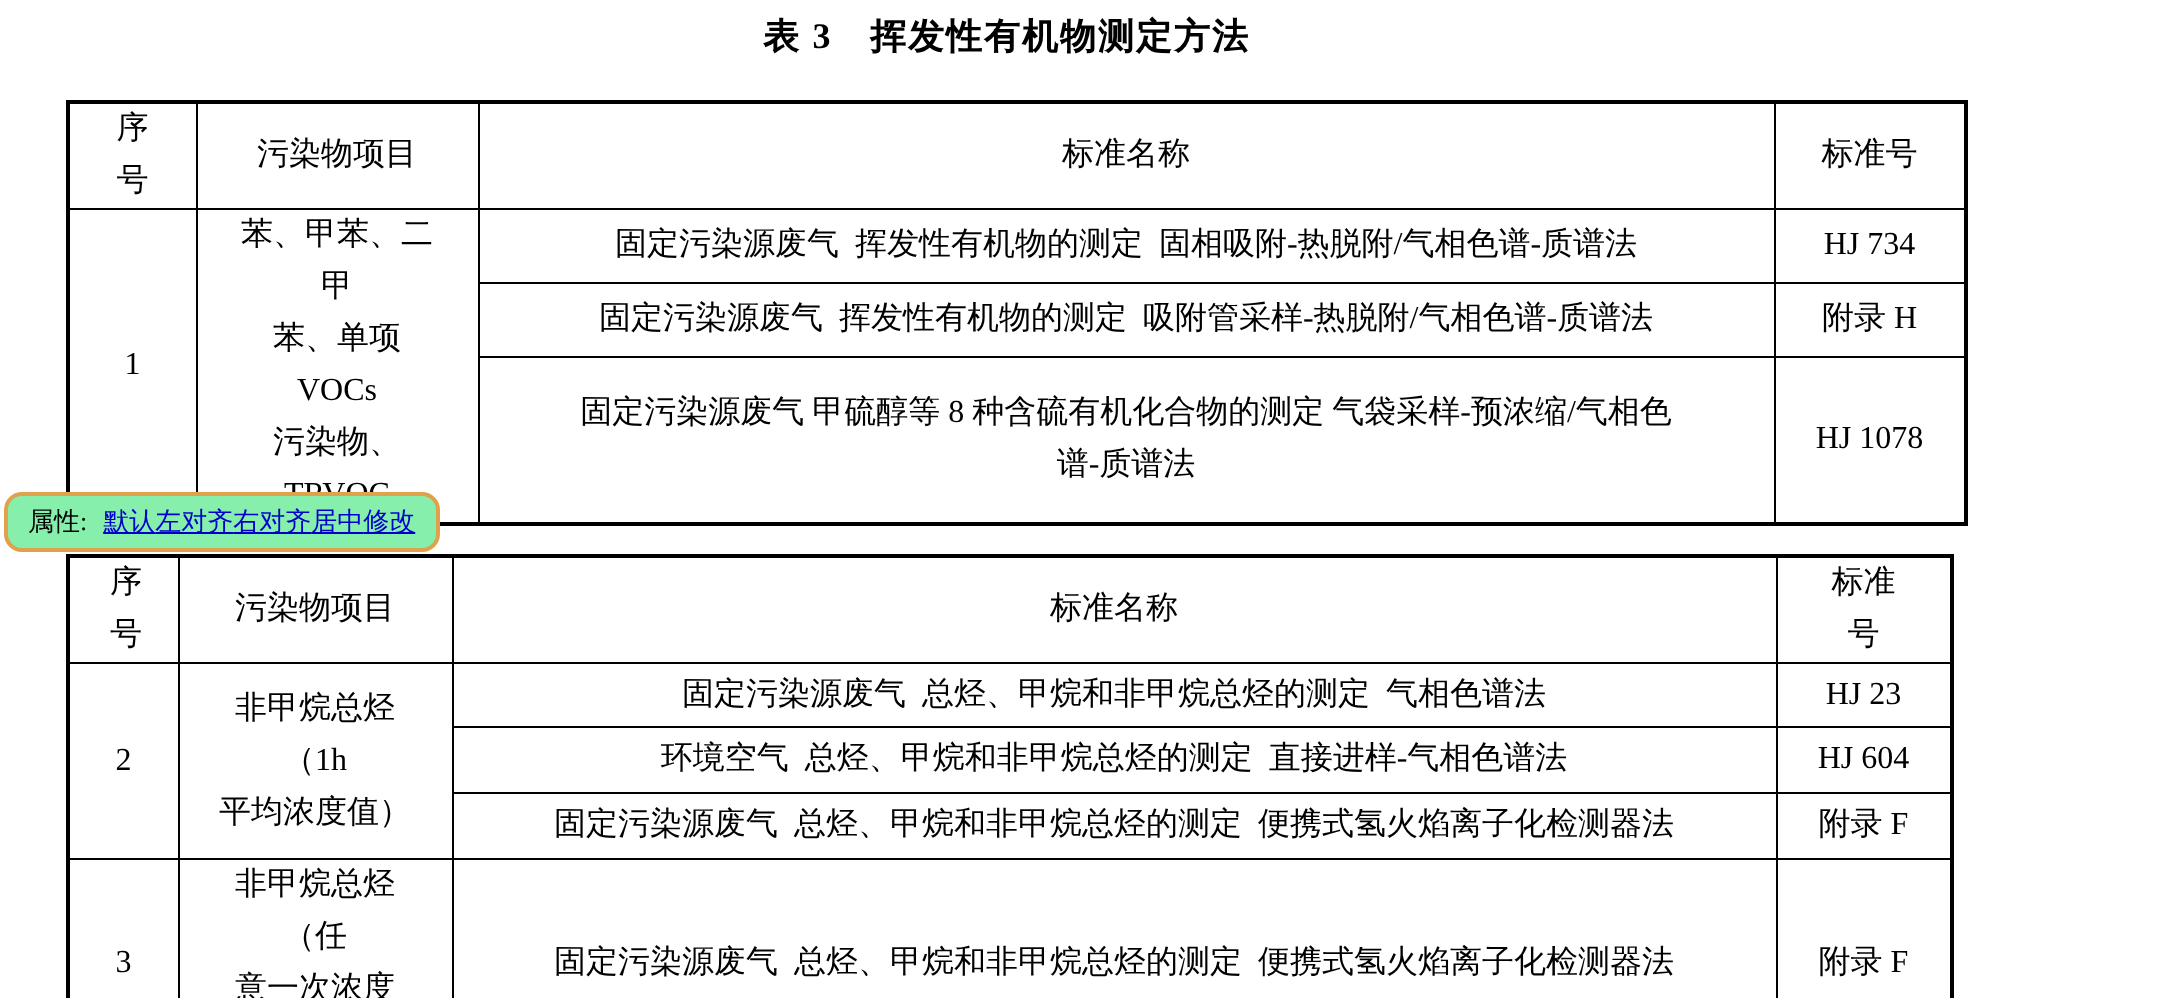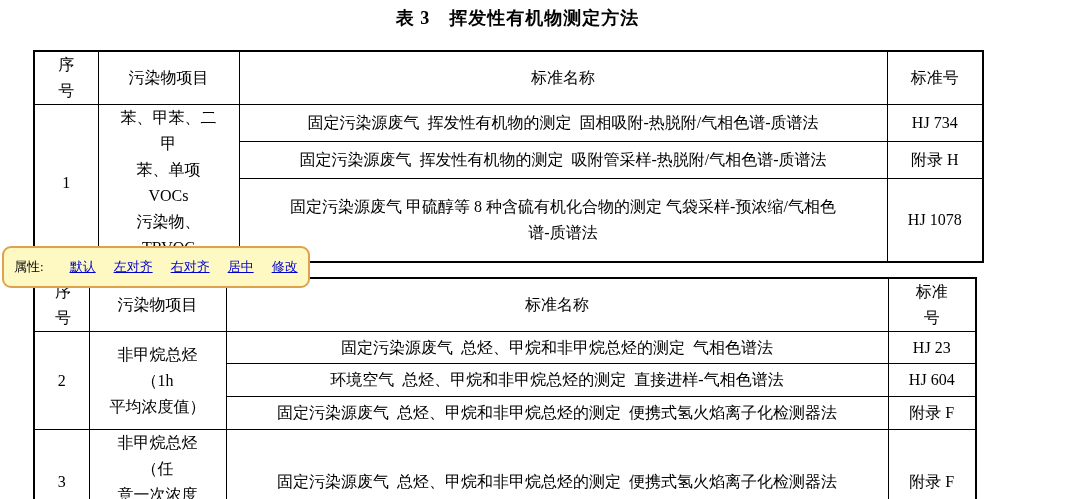--- a/index.html
+++ b/index.html
@@ -2,42 +2,42 @@
 <html><head>
 <meta charset="utf-8">
 <style>
   html,body{margin:0;padding:0;}
   body{
     width:1081px;height:499px;background:#ffffff;position:relative;
     font-family:"Liberation Serif","DejaVu Serif",serif;color:#000;
     overflow:hidden;
   }
   .doc-title{
-    position:absolute;left:43px;top:6px;width:949px;
+    position:absolute;left:29px;top:6px;width:949px;
     text-align:center;font-size:18px;font-weight:bold;
     letter-spacing:1px;
   }
   table.std-table{
     position:absolute;border-collapse:collapse;table-layout:fixed;
     border:2px solid #000;
   }
   #table1{left:33px;top:50px;width:949px;}
   #table2{left:33px;top:277px;width:942px;}
   .std-table td{
     border:1px solid #000;text-align:center;vertical-align:middle;
     font-size:16px;line-height:26px;padding:0 20px;overflow:hidden;
   }
   .std-table tr.hdr td{font-size:16px;}
   .name-cell{white-space:pre-wrap;}
   .multi{white-space:pre-line;line-height:32px;}
   .popup{
-    position:absolute;left:2px;top:246px;height:42px;box-sizing:border-box;
-    background:#fef9c3;border:2px solid #DFA14B;border-radius:9px;
+    position:absolute;left:2px;top:246px;height:30px;box-sizing:border-box;
+    background:#86efac;border:2px solid #DFA14B;border-radius:9px;
     display:flex;align-items:center;padding:0 10px;z-index:5;
-    font-size:13px;white-space:nowrap;gap:18px;
+    font-size:13px;white-space:nowrap;
   }
   .popup .popup-label{color:#000;}
   .popup a{
     color:#0000CC;text-decoration:underline;cursor:pointer;
   }
   .popup a:first-of-type{margin-left:8px;}
 </style>
 </head>
 <body>
 

